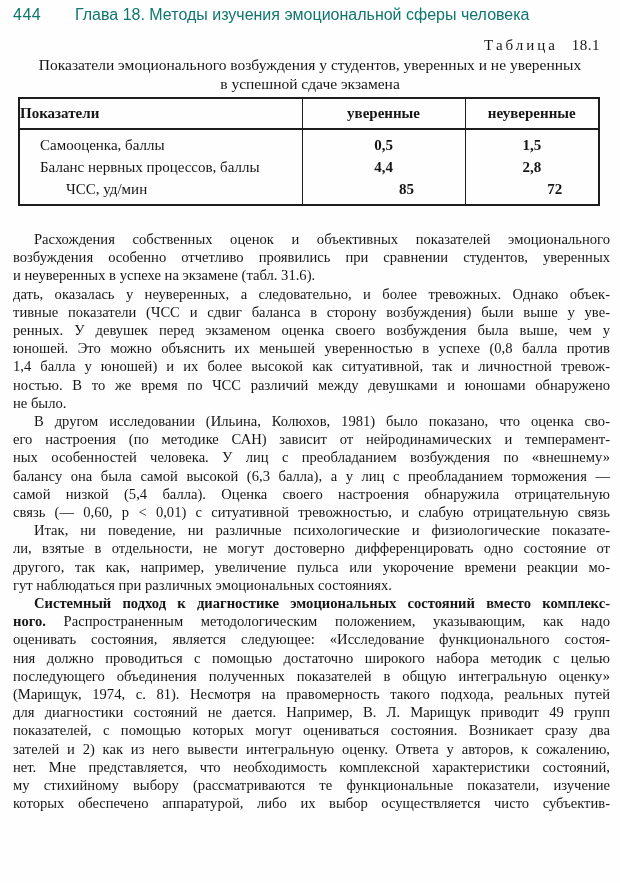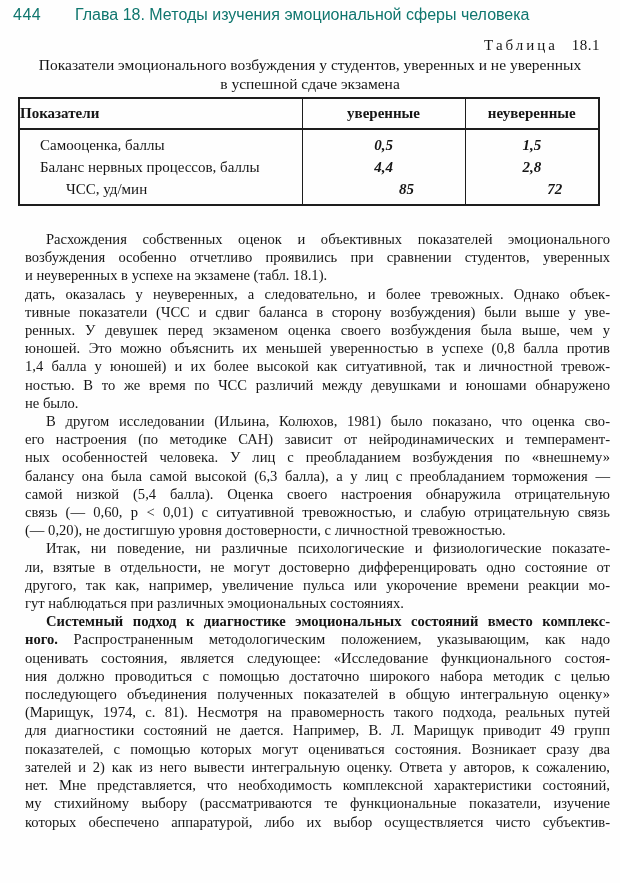--- a/index.html
+++ b/index.html
@@ -46,33 +46,32 @@
   }
   .data-table th{
     height:29px;font-weight:bold;
     border-bottom:2px solid #1d1d1d;
   }
   .data-table th.col-label{text-align:left;}
   .data-table th.col-val,.data-table td.val{text-align:center;}
   .data-table th + th, .data-table td + td{border-left:1.5px solid #1d1d1d;}
   .data-table td{height:22px;}
   .data-table td.rowlabel{padding-left:20px;}
-  .data-table td.val{font-weight:bold;font-style:italic;}
+  .data-table td.val{font-weight:bold;}
   .data-table tbody tr:first-child td{padding-top:4px;}
   .data-table tbody tr:last-child td{padding-bottom:4px;padding-left:46px;}
   
   .body-text{
     position:absolute;top:230px;left:13px;width:597px;
     font-size:14.6px;line-height:18.2px;
   }
   .bline{
     text-align:justify;
     text-align-last:justify;
     white-space:normal;
-    margin-left:12px;
   }
   .bline.end{text-align-last:left;}
   .bline.indent{text-indent:21px;}
   .bline .bold{font-weight:bold;}
 </style>
 </head>
 <body>
 
 <div class="page">
 
@@ -119,35 +118,34 @@
           <td class="rowlabel">ЧСС, уд/мин</td>
           <td class="val">85</td>
           <td class="val">72</td>
         </tr>
       </tbody>
   </table>
 
   <div class="body-text" id="body-text">
       <div class="bline indent"><span>Расхождения собственных оценок и объективных показателей эмоционального</span></div>
       <div class="bline"><span>возбуждения особенно отчетливо проявились при сравнении студентов, уверенных</span></div>
-      <div class="bline end"><span>и неуверенных в успехе на экзамене (табл. 18.1).</span></div>
+      <div class="bline end"><span>и неуверенных в успехе на экзамене (табл. 31.6).</span></div>
       <div class="bline"><span>дать, оказалась у неуверенных, а следовательно, и более тревожных. Однако объек-</span></div>
       <div class="bline"><span>тивные показатели (ЧСС и сдвиг баланса в сторону возбуждения) были выше у уве-</span></div>
       <div class="bline"><span>ренных. У девушек перед экзаменом оценка своего возбуждения была выше, чем у</span></div>
       <div class="bline"><span>юношей. Это можно объяснить их меньшей уверенностью в успехе (0,8 балла против</span></div>
       <div class="bline"><span>1,4 балла у юношей) и их более высокой как ситуативной, так и личностной тревож-</span></div>
       <div class="bline"><span>ностью. В то же время по ЧСС различий между девушками и юношами обнаружено</span></div>
       <div class="bline end"><span>не было.</span></div>
       <div class="bline indent"><span>В другом исследовании (Ильина, Колюхов, 1981) было показано, что оценка сво-</span></div>
       <div class="bline"><span>его настроения (по методике САН) зависит от нейродинамических и темперамент-</span></div>
       <div class="bline"><span>ных особенностей человека. У лиц с преобладанием возбуждения по «внешнему»</span></div>
       <div class="bline"><span>балансу она была самой высокой (6,3 балла), а у лиц с преобладанием торможения —</span></div>
       <div class="bline"><span>самой низкой (5,4 балла). Оценка своего настроения обнаружила отрицательную</span></div>
       <div class="bline"><span>связь (— 0,60, p &lt; 0,01) с ситуативной тревожностью, и слабую отрицательную связь</span></div>
-      <div class="bline end"><span>(— 0,20), не достигшую уровня достоверности, с личностной тревожностью.</span></div>
       <div class="bline indent"><span>Итак, ни поведение, ни различные психологические и физиологические показате-</span></div>
       <div class="bline"><span>ли, взятые в отдельности, не могут достоверно дифференцировать одно состояние от</span></div>
       <div class="bline"><span>другого, так как, например, увеличение пульса или укорочение времени реакции мо-</span></div>
       <div class="bline end"><span>гут наблюдаться при различных эмоциональных состояниях.</span></div>
       <div class="bline indent"><span class="bold">Системный подход к диагностике эмоциональных состояний вместо комплекс-</span></div>
       <div class="bline"><span class="bold">ного.</span><span> Распространенным методологическим положением, указывающим, как надо</span></div>
       <div class="bline"><span>оценивать состояния, является следующее: «Исследование функционального состоя-</span></div>
       <div class="bline"><span>ния должно проводиться с помощью достаточно широкого набора методик с целью</span></div>
       <div class="bline"><span>последующего объединения полученных показателей в общую интегральную оценку»</span></div>
       <div class="bline"><span>(Марищук, 1974, с. 81). Несмотря на правомерность такого подхода, реальных путей</span></div>

